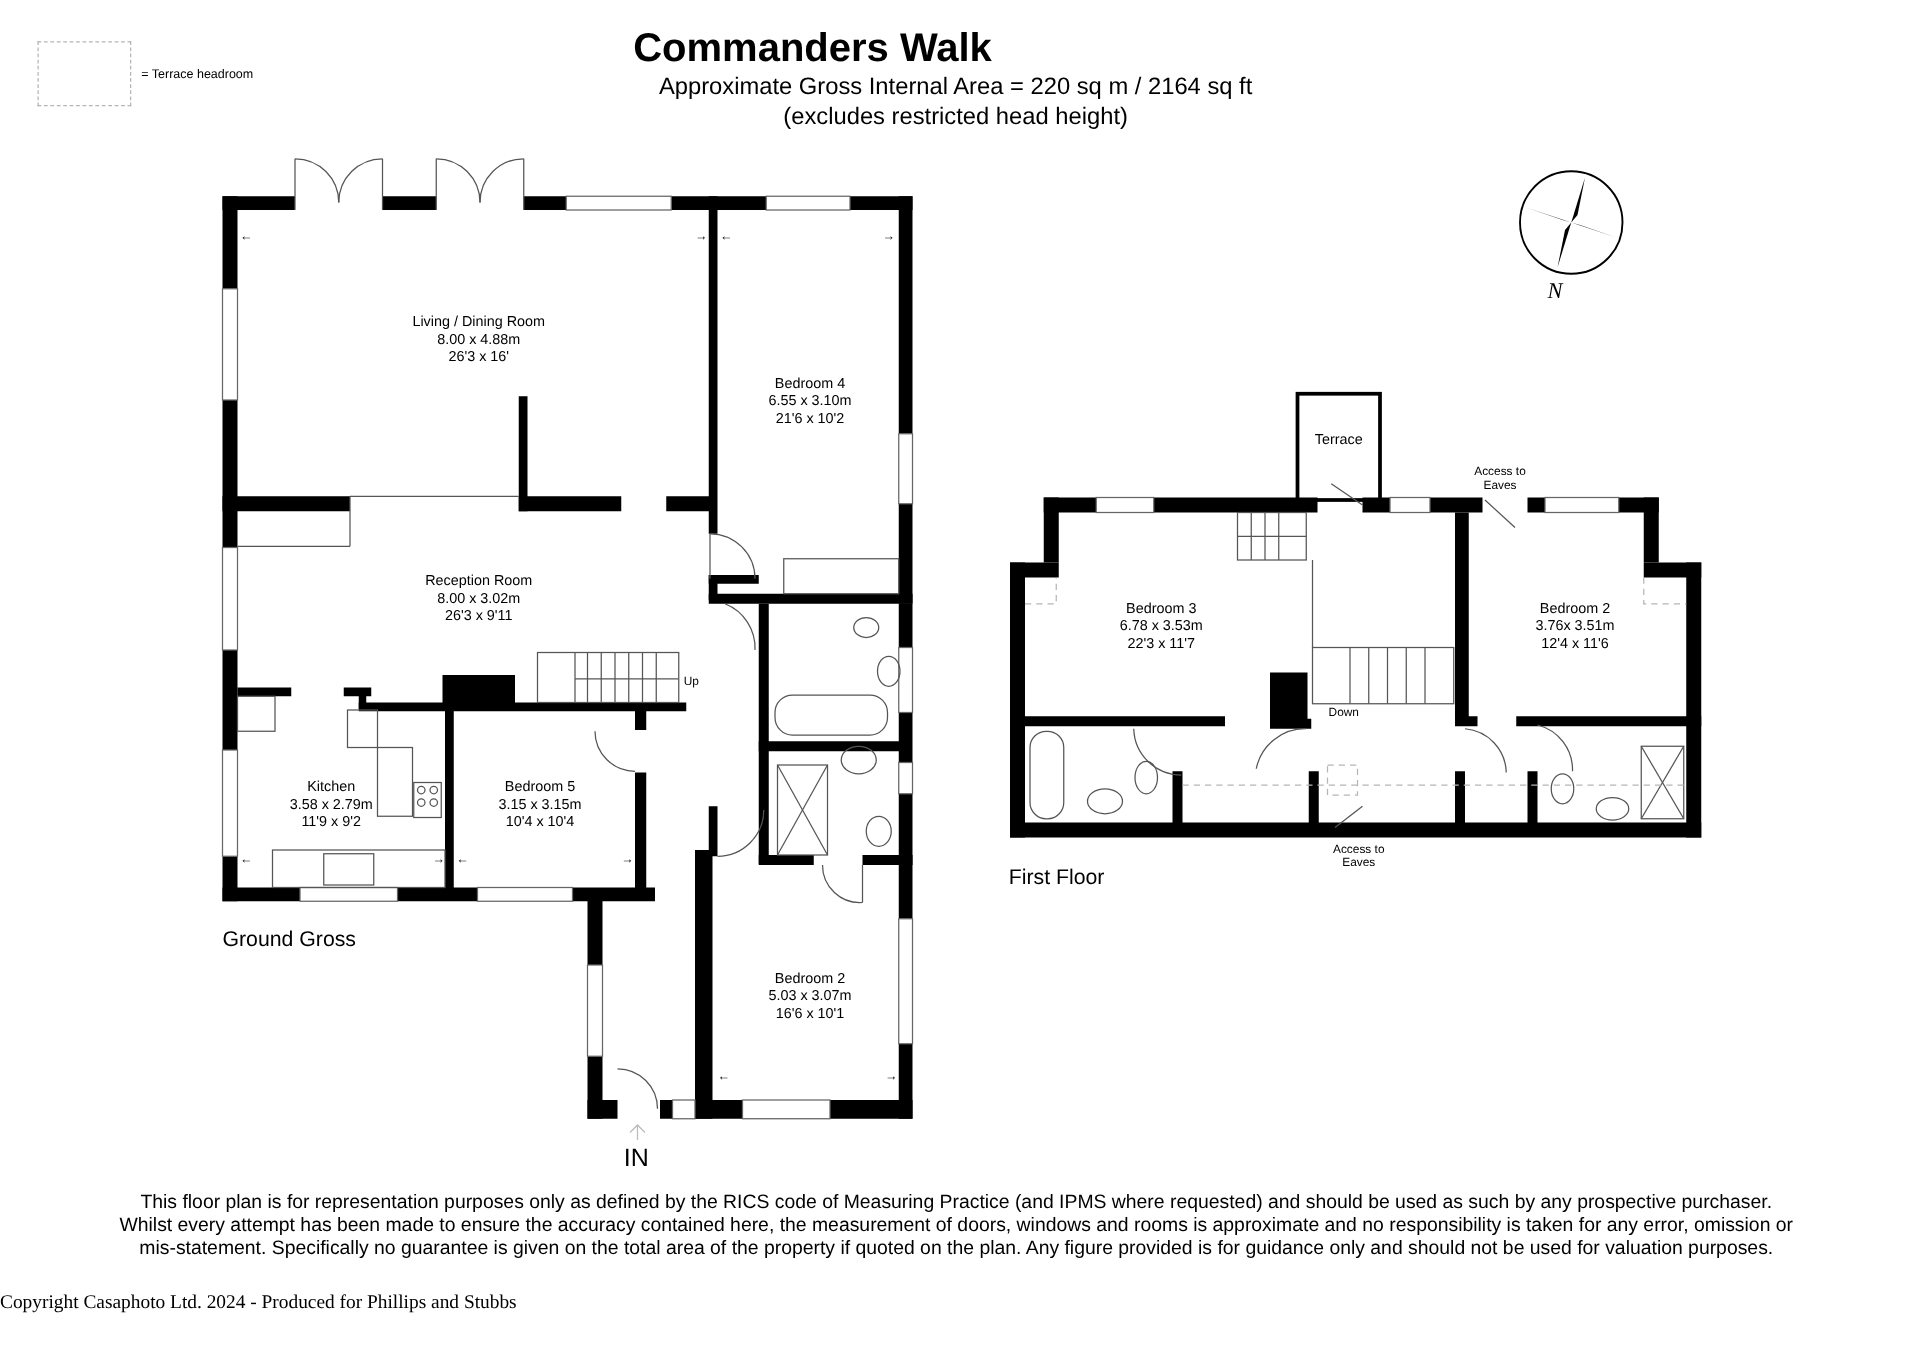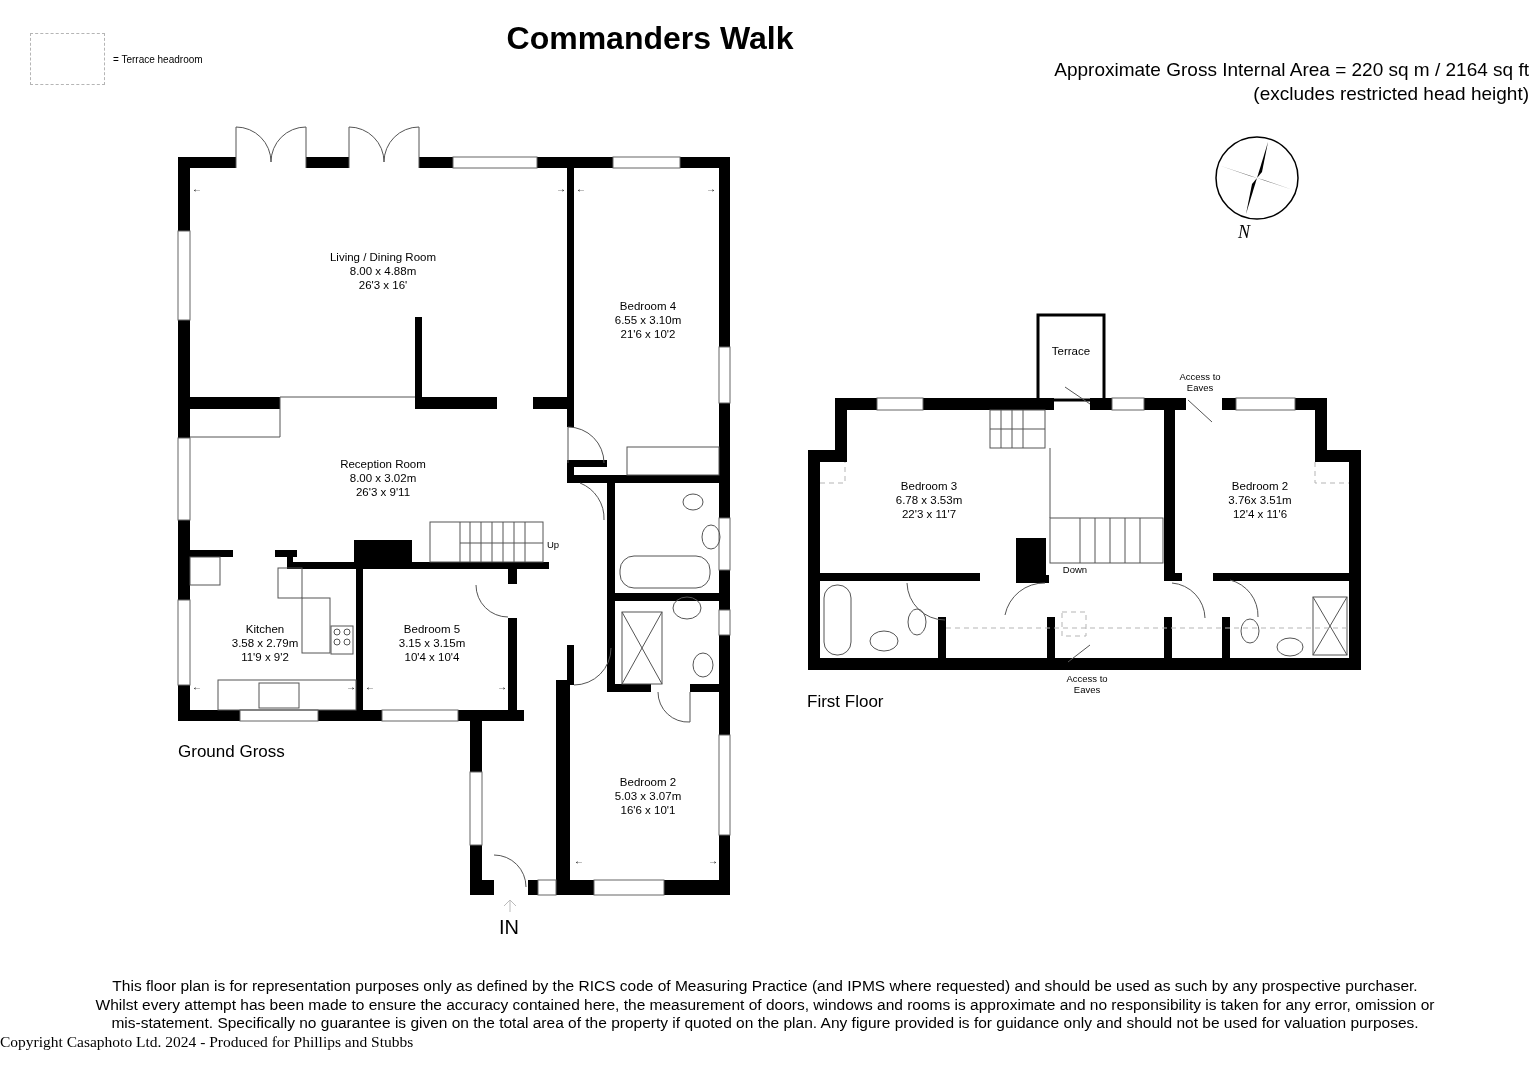--- a/index.html
+++ b/index.html
@@ -1,23 +1,23 @@
 <!DOCTYPE html>
 <html><head>
 <meta charset="utf-8">
 <style>
   html, body { margin:0; padding:0; background:#ffffff; }
   body { width:1529px; height:1080px; position:relative; overflow:hidden; font-family:"Liberation Sans", sans-serif; color:#000; }
   .legend-box { position:absolute; left:30px; top:33px; width:75px; height:52px; border:1px dashed #b5b5b5; box-sizing:border-box; }
   .legend-text { position:absolute; left:113px; top:54px; font-size:10px; }
   .title { position:absolute; left:0; width:1300px; top:20px; text-align:center; font-size:32px; font-weight:bold; }
-  .subtitle { position:absolute; left:0; width:1529px; top:58px; text-align:right; font-size:19px; line-height:24px; }
+  .subtitle { position:absolute; left:0; width:1529px; top:58px; text-align:center; font-size:19px; line-height:24px; }
   .floor-label { position:absolute; font-size:17px; font-weight:normal; }
   .in-label { position:absolute; left:499px; top:916px; font-size:20px; }
-  .disclaimer { position:absolute; left:90px; width:1350px; top:953px; text-align:center; font-size:15.5px; line-height:18.5px;margin-top:24px; }
+  .disclaimer { position:absolute; left:90px; width:1350px; top:953px; text-align:center; font-size:15.5px; line-height:18.5px; }
   .copyright { position:absolute; left:0; width:1529px; top:1033px; font-size:15.5px;font-family:Liberation Serif, serif; }
   svg { position:absolute; left:0; top:0; }
   .room-text { font-family:"Liberation Sans", sans-serif; font-size:11.5px; text-anchor:middle; }
   .small-text { font-family:"Liberation Sans", sans-serif; font-size:9.5px; text-anchor:middle; }
 </style>
 </head>
 <body>
 
 <div class="legend-box"></div>
 <div class="legend-text">= Terrace headroom</div>

